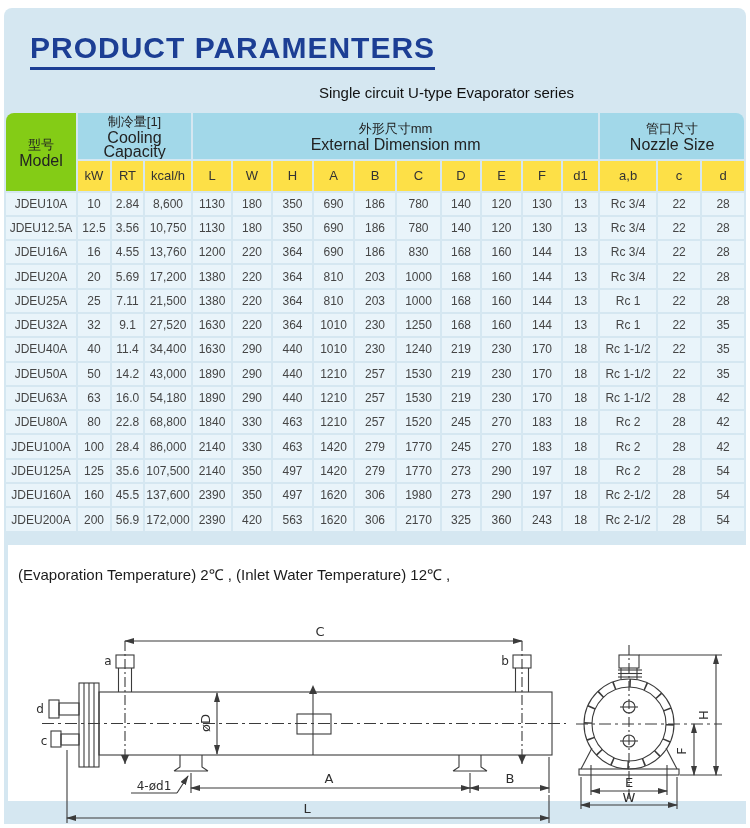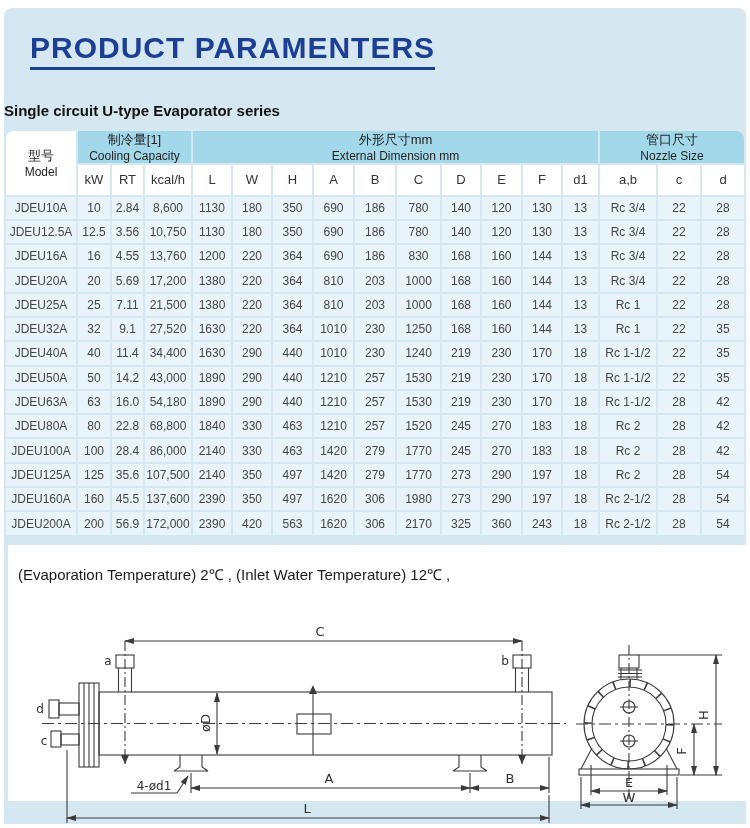--- a/index.html
+++ b/index.html
@@ -1,28 +1,28 @@
 <!DOCTYPE html>
 <html><head>
 <meta charset="utf-8">
 <style>
   html,body{margin:0;padding:0;}
   body{width:750px;height:828px;background:#ffffff;font-family:"Liberation Sans",sans-serif;position:relative;overflow:hidden;}
   .blue-panel{position:absolute;left:4px;top:8px;width:742px;height:816px;background:#d5e7f1;border-radius:8px 8px 0 0;}
   .title-wrap{padding:24px 0 0 26px;}
   h1.page-title{display:inline-block;margin:0;color:#1c3e94;font-size:30px;font-weight:bold;letter-spacing:1px;border-bottom:3px solid #1c3e94;padding-bottom:3px;line-height:1.05;}
-  .subtitle{width:570px;text-align:left;font-size:15px;font-weight:bold;color:#111;margin-top:32px;}
+  .subtitle{width:570px;text-align:right;font-size:15px;font-weight:normal;color:#111;margin-top:14px;}
   table.params{border-collapse:separate;border-spacing:2px;background:transparent;margin:10px 0 0 0;width:742px;table-layout:fixed;}
   table.params th,table.params td{padding:0;text-align:center;vertical-align:middle;overflow:hidden;}
   th.group{background:#a2d8e9;color:#222;font-weight:normal;}
   th.group .zh{font-size:13px;line-height:18px;}
-  th.group .en{font-size:12px;line-height:14px;}
-  th.model{background:#ffffff;border-radius:8px 0 0 0;margin-left:16px;}
+  th.group .en{font-size:16px;line-height:14px;}
+  th.model{background:#84cc16;border-radius:8px 0 0 0;margin-left:16px;}
   th.nozzle-group{border-radius:0 8px 0 0;margin-top:16px;}
-  th.sub{background:#ffffff;color:#333;font-size:13px;font-weight:normal;height:30px;}
+  th.sub{background:#fde047;color:#333;font-size:13px;font-weight:normal;height:30px;}
   tbody td{background:#e9f4fa;color:#454545;font-size:12px;height:22.3px;}
   .white-panel{position:absolute;left:4px;top:537px;width:734px;height:248px;background:#ffffff;padding:4px;}
   .notes{padding:12px 0 0 6px;color:#1b1b1b;font-size:15px;line-height:27px;}
   .diagram-wrap{position:absolute;left:-4px;top:72px;width:750px;height:211px;}
   svg text{font-family:"DejaVu Sans",sans-serif;font-size:12px;fill:#2e2e2e;}
   svg .dim-label{font-size:13px;}
   svg .small-label{font-size:12px;}
 </style>
 </head>
 <body>

